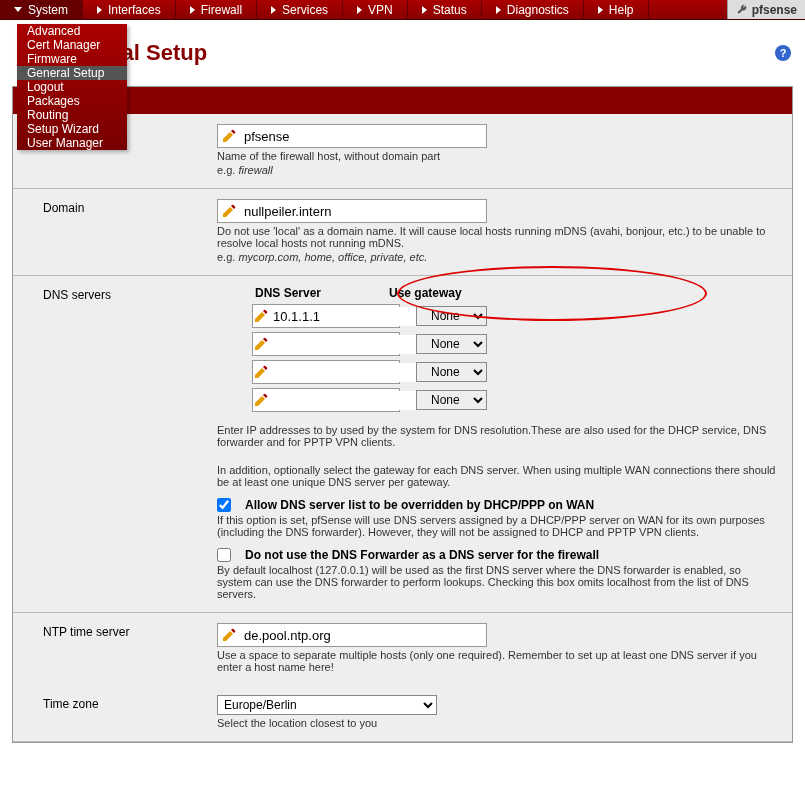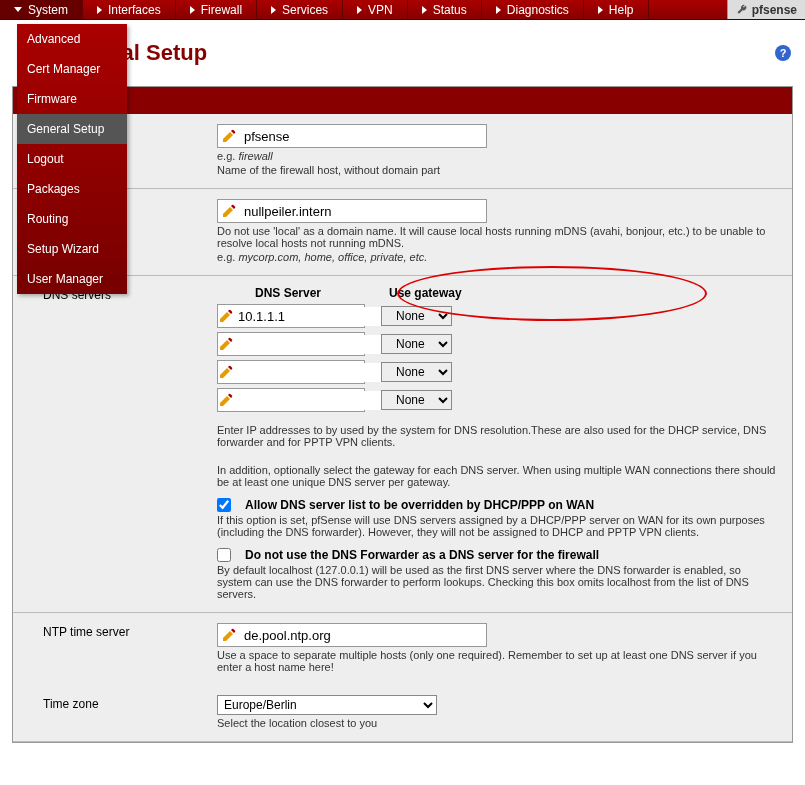--- a/index.html
+++ b/index.html
@@ -9,21 +9,21 @@
   .menubar { background: linear-gradient(to bottom, #a00 0%, #800 100%); height: 20px; display: flex; align-items: stretch; border-bottom: 1px solid #400; }
   .menubar-item { position: relative; color: #fff; font-size: 12px; display: flex; align-items: center; padding: 0 14px 0 14px; cursor: pointer; border-right: 1px solid #600; }
   .menubar-item.active { background: #600; }
   .menubar-arrow { display: inline-block; width: 0; height: 0; border-top: 4px solid transparent; border-bottom: 4px solid transparent; border-left: 5px solid #fff; margin-right: 6px; }
   .menubar-arrow.down { border-left: 4px solid transparent; border-right: 4px solid transparent; border-top: 5px solid #fff; border-bottom: none; width:0; height:0; }
   .menubar-right { margin-left: auto; background: #ddd; color: #333; font-weight: bold; border-left: 1px solid #999; padding: 0 8px; display:flex; align-items:center; gap:4px;}
   .wrench-icon { width:12px; height:12px; display:inline-block; }
   
   
   .dropdown { position: absolute; left: 17px; top: 24px; background: linear-gradient(to bottom, #a00 0%, #700 100%); min-width: 110px; z-index: 10; box-shadow: 2px 2px 4px rgba(0,0,0,0.3); }
-  .dropdown-item { color: #fff; font-size: 12px; padding: 8px 10px; cursor: pointer; }
+  .dropdown-item { color: #fff; font-size: 12px; padding: 0 10px; cursor: pointer; }
   .dropdown-item.highlight { background: #555; }
   .page-title { font-size: 22px; color: #800; margin: 20px 0 20px 25px; }
   .help-icon { float: right; background: #36c; color: #fff; border-radius: 50%; width: 16px; height: 16px; text-align: center; line-height: 16px; font-weight: bold; font-size: 11px; margin: 25px 14px 0 0; cursor:pointer;}
   
   .form-container { border: 1px solid #999; margin: 0 12px; background: #eee; }
   .form-header { background: #800; color: #fff; font-weight: bold; padding: 6px 10px; font-size:13px;}
   
   .form-row { display: flex; border-bottom: 1px solid #bbb; }
   .form-row.noborder { border-bottom: none; }
   .form-label { width: 180px; padding: 12px 10px 12px 16px; font-size: 12px; vertical-align: top; margin-left: 14px; }
@@ -36,21 +36,21 @@
   .text-input { border: none; outline: none; font-size: 13px; padding: 2px 4px; flex: 1; font-family: Verdana, Arial, sans-serif; }
   
   .help-text { color: #333; font-size: 11px; margin-top: 2px; }
   .help-text em, .italic { font-style: italic; }
   
   .dns-table { margin-bottom: 12px; }
   .dns-head-row { display: flex; margin-bottom: 4px; }
   .dns-head-server { width: 172px; font-weight: bold; font-size: 12px; padding-left: 38px; }
   .dns-head-gateway { font-weight: bold; font-size: 12px; }
   .dns-row { display: flex; align-items: center; margin-bottom: 4px; gap: 16px; }
-  .dns-row .pencil-input-wrap { width: 148px; }
+  .dns-row .pencil-input-wrap { width: 148px; margin-left: 35px; }
   
   select.gateway-select { font-size: 12px; padding: 1px 10px; border: 1px solid #888; background: #eee; }
   select.tz-select { font-size: 12px; width: 220px; border: 1px solid #888; background:#fff; padding:1px 2px;}
   
   .checkbox-row { display: flex; align-items: center; gap: 14px; margin-top: 10px; }
   .checkbox-row input[type=checkbox] { width: 14px; height: 14px; }
   .checkbox-label { font-weight: bold; font-size: 12px; }
   
   .red-ellipse { position: absolute; border: 2px solid #d00; border-radius: 50%; width: 310px; height: 55px; left: 180px; top: -20px; pointer-events: none; }
   .dns-wrap { position: relative; }
@@ -124,22 +124,22 @@
     <div class="form-cell">
       <div class="pencil-input-wrap">
         <span class="pencil-icon">
           <svg class="pencil-svg" viewBox="0 0 16 16">
               <path fill="#e69b00" d="M2 11l7-7 3 3-7 7H2v-3z"></path>
               <path fill="#a00" d="M10 3l1-1a1 1 0 0 1 1.4 0l1.6 1.6a1 1 0 0 1 0 1.4l-1 1-3-3z"></path>
             </svg>
         </span>
         <input class="text-input" value="pfsense" style="">
       </div>
+      <div class="help-text">Name of the firewall host, without domain part</div>
       <div class="help-text"><span>e.g. </span><em>firewall</em></div>
-      <div class="help-text">Name of the firewall host, without domain part</div>
     </div>
   </div>
 
   <div class="form-row">
     <div class="form-label">Domain</div>
     <div class="form-cell">
       <div class="pencil-input-wrap">
         <span class="pencil-icon">
           <svg class="pencil-svg" viewBox="0 0 16 16">
               <path fill="#e69b00" d="M2 11l7-7 3 3-7 7H2v-3z"></path>

